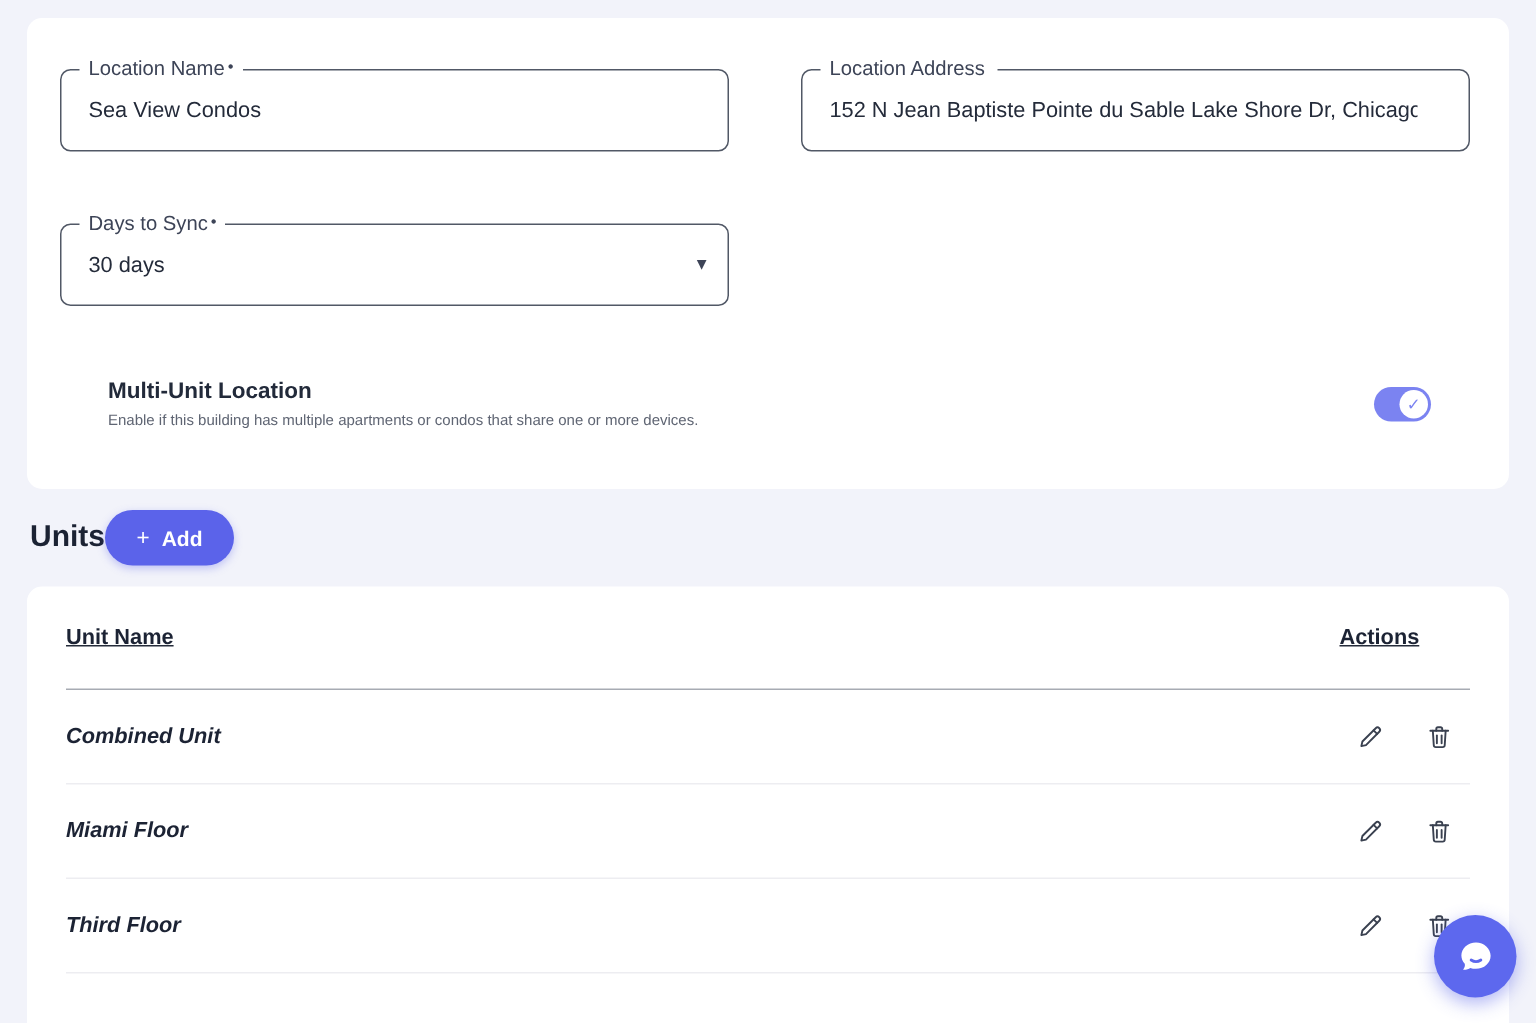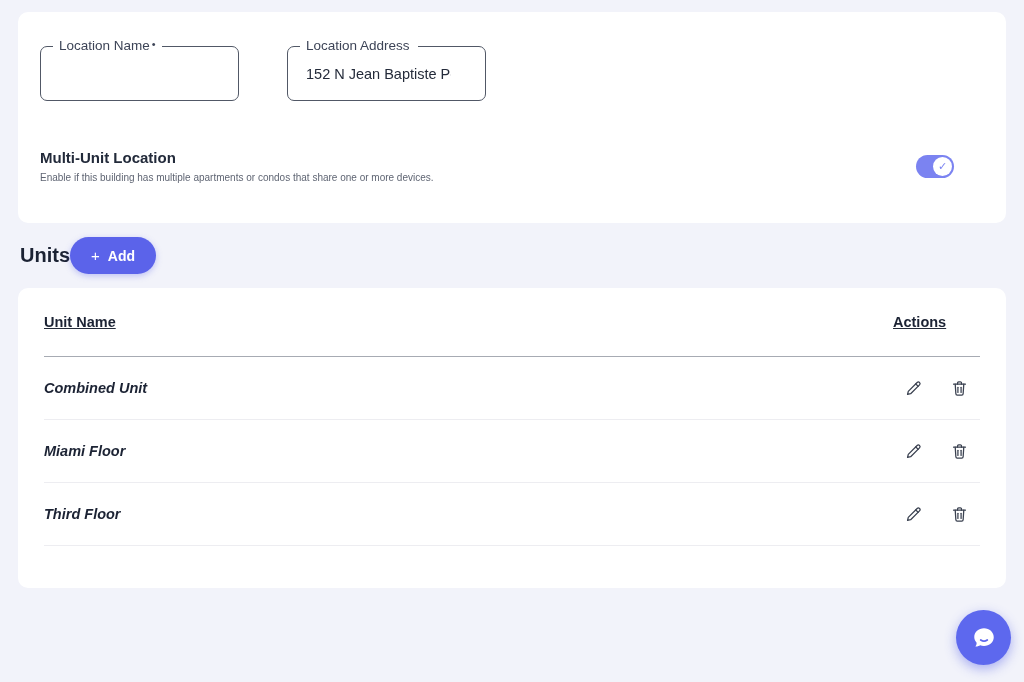--- a/index.html
+++ b/index.html
@@ -11,21 +11,21 @@
     color: #242b3a;
   }
   .page { padding: 12px 18px 0 18px; }
 
   .card { background: #ffffff; border-radius: 10px; }
 
   
   .card-form { padding: 34px 26px 40px 22px; }
   .form-grid {
     display: grid;
-    grid-template-columns: 1fr 1fr 1fr 1fr;
+    grid-template-columns: 1fr 1fr;
     column-gap: 33px;
     row-gap: 38px;
     gap: 48px;
   }
   .field {
     position: relative;
     height: 55px;
     border: 1px solid #515866;
     border-radius: 7px;
     background: #fff;
@@ -57,20 +57,21 @@
     pointer-events: none;
   }
 
   
   .multi-unit {
     margin-top: 48px;
     display: flex;
     align-items: center;
     justify-content: space-between;
     padding-right: 26px;
+    margin-left: 32px;
   }
   .mu-title { font-size: 15px; font-weight: 700; color: #222a3a; }
   .mu-desc { font-size: 10px; color: #5f6573; margin-top: 6px; }
   .toggle {
     position: relative;
     width: 38px; height: 23px;
     border-radius: 12px;
     background: #7b83f1;
     cursor: pointer;
     flex: 0 0 auto;
@@ -161,28 +162,34 @@
 </head>
 <body>
 
 <div class="page">
 
   <div class="card card-form">
     <div class="form-grid">
 
       <div class="field">
         <span class="field-label"><span>Location Name</span><span class="req">•</span></span>
+        <span class="field-value">Sea View Condos</span>
       </div>
 
       <div class="field">
         <span class="field-label"><span>Location Address</span><span class="req"></span></span>
         <span class="field-value">152 N Jean Baptiste Pointe du Sable Lake Shore Dr, Chicago, IL 60</span>
       </div>
 
 
+      <div class="field">
+        <span class="field-label"><span>Days to Sync</span><span class="req">•</span></span>
+        <span class="field-value">30 days</span>
+        <span class="caret">▾</span>
+      </div>
 
     </div>
 
     <div class="multi-unit">
       <div>
         <div class="mu-title">Multi-Unit Location</div>
         <div class="mu-desc">Enable if this building has multiple apartments or condos that share one or more devices.</div>
       </div>
       <div class="toggle">
         <div class="toggle-knob">✓</div>

